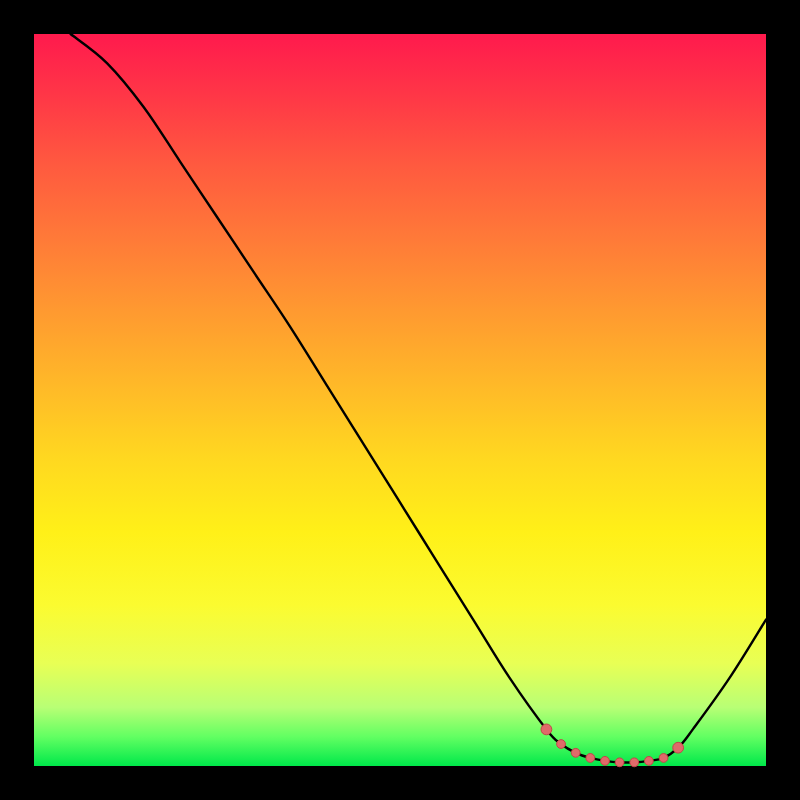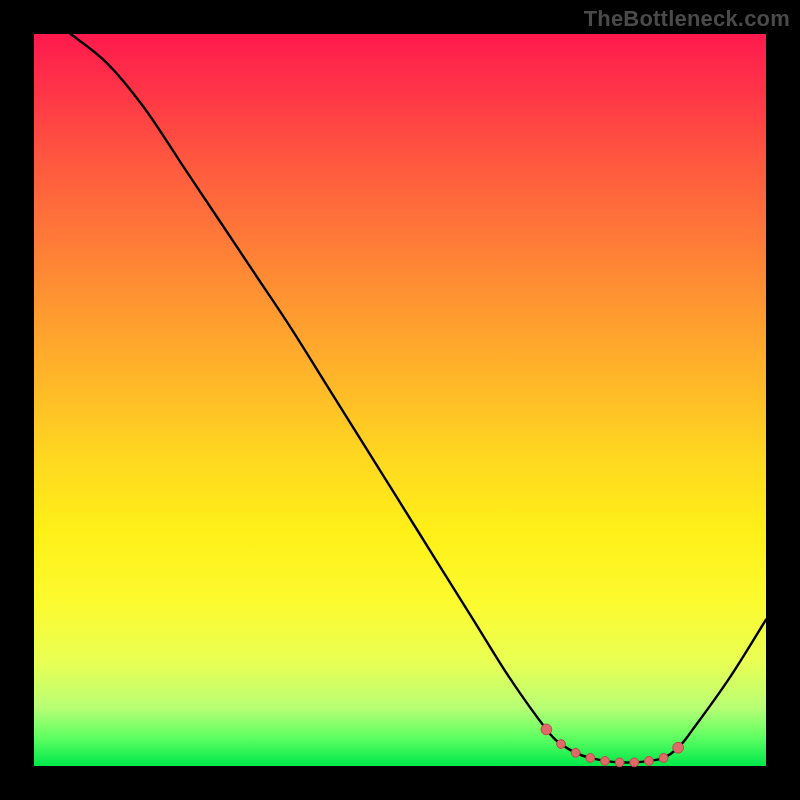--- a/index.html
+++ b/index.html
@@ -57,21 +57,20 @@
     top: 0;
     width: 732px;
     height: 732px;
     overflow: visible;
   }
 </style>
 </head>
 <body>
 
 <div class="frame">
-  <div class="watermark">TheBottleneck.com</div>
 
   <div class="plot-area">
     <svg class="curve" viewBox="0 0 732 732" preserveAspectRatio="none">
       <path id="curve-path" fill="none" stroke="#000" stroke-width="2.4" stroke-linecap="round" stroke-linejoin="round" d="M 36.60 0.00 C 43.19 5.27, 60.02 16.10, 73.20 29.28 C 86.38 42.46, 96.62 55.41, 109.80 73.20 C 122.98 90.99, 133.22 108.34, 146.40 128.10 C 159.58 147.86, 169.82 163.24, 183.00 183.00 C 196.18 202.76, 206.42 218.14, 219.60 237.90 C 232.78 257.66, 243.02 272.38, 256.20 292.80 C 269.38 313.22, 279.62 330.28, 292.80 351.36 C 305.98 372.44, 316.22 388.84, 329.40 409.92 C 342.58 431.00, 352.82 447.40, 366.00 468.48 C 379.18 489.56, 389.42 505.96, 402.60 527.04 C 415.78 548.12, 426.02 564.52, 439.20 585.60 C 452.38 606.68, 462.62 624.40, 475.80 644.16 C 488.98 663.92, 503.18 683.54, 512.40 695.40 C 521.62 707.26, 521.77 705.82, 527.04 710.04 C 532.31 714.26, 536.41 716.32, 541.68 718.82 C 546.95 721.33, 551.05 722.50, 556.32 723.95 C 561.59 725.40, 565.69 726.09, 570.96 726.88 C 576.23 727.67, 580.33 728.08, 585.60 728.34 C 590.87 728.60, 594.97 728.60, 600.24 728.34 C 605.51 728.08, 609.61 727.67, 614.88 726.88 C 620.15 726.09, 624.25 726.32, 629.52 723.95 C 634.79 721.58, 638.89 718.84, 644.16 713.70 C 649.43 708.56, 649.58 707.92, 658.80 695.40 C 668.02 682.88, 682.22 663.92, 695.40 644.16 C 708.58 624.40, 725.41 596.14, 732.00 585.60"></path>
       <g id="markers">
           <circle cx="512.40" cy="695.40" r="5.4" fill="#e06a6a" stroke="#c14747" stroke-width="1"></circle>
           <circle cx="527.04" cy="710.04" r="4.4" fill="#e06a6a" stroke="#c14747" stroke-width="1"></circle>
           <circle cx="541.68" cy="718.82" r="4.4" fill="#e06a6a" stroke="#c14747" stroke-width="1"></circle>
           <circle cx="556.32" cy="723.95" r="4.4" fill="#e06a6a" stroke="#c14747" stroke-width="1"></circle>
           <circle cx="570.96" cy="726.88" r="4.4" fill="#e06a6a" stroke="#c14747" stroke-width="1"></circle>

